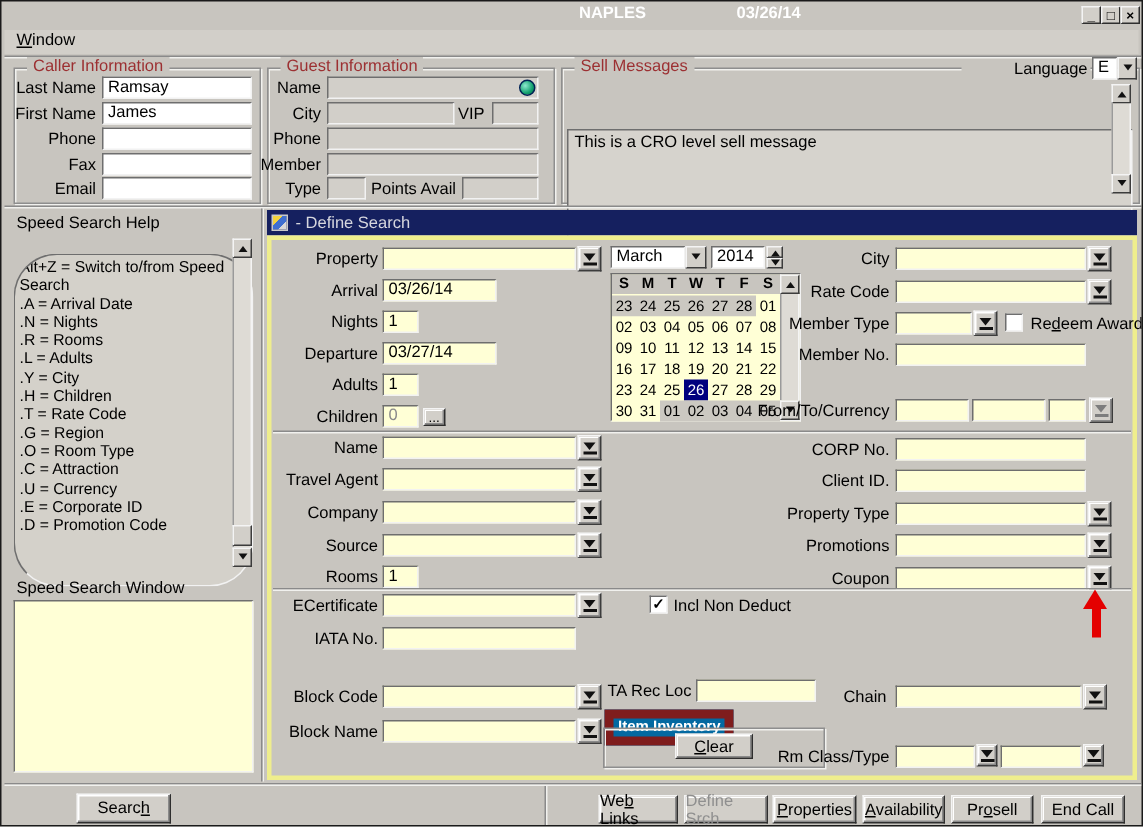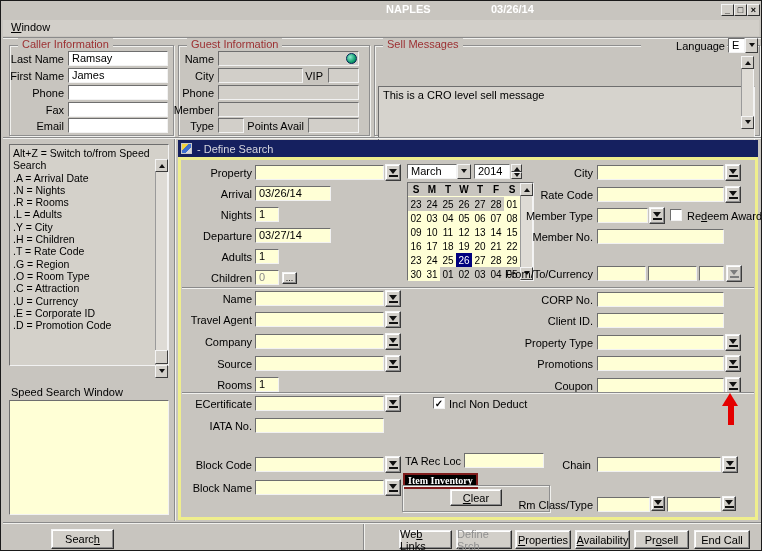--- a/index.html
+++ b/index.html
@@ -71,22 +71,22 @@
   .cal{position:absolute;left:406px;top:181px;width:127px;height:99px;box-sizing:border-box;background:#ffffd6;
        border:1px solid;border-color:#6e6e6e #f2f2f2 #f2f2f2 #6e6e6e;}
   .calgrid{position:absolute;left:0;top:0;display:grid;grid-template-columns:repeat(7,16px);grid-auto-rows:14px;}
   .cc{font-size:10px;display:flex;align-items:center;justify-content:center;background:#ffffd6;}
   .chd{font-weight:bold;background:#c8c5bf;height:13px;}
   .cother{background:#cbc8c1;}
   .csel{background:#00007e;color:#fff;}
   
   .globe{position:absolute;width:11px;height:11px;border-radius:50%;box-sizing:border-box;border:1px solid #025;
          background:radial-gradient(circle at 35% 35%,#8de9cf,#12a06e 60%,#056343);}
-  .badge{position:absolute;background:#000000;color:#fff;font-weight:bold;font-size:10px;line-height:12px;
-         padding:0 3px;border:2px solid #7f1d1d;font-family:Liberation Serif, serif;}
+  .badge{position:absolute;background:#0369a1;color:#fff;font-weight:bold;font-size:10px;line-height:12px;
+         padding:0 3px;border:6px solid #7f1d1d;}
   .arrow-head{position:absolute;width:0;height:0;border-left:8px solid transparent;border-right:8px solid transparent;
               border-bottom:13px solid #e40000;}
   .arrow-shaft{position:absolute;background:#e40000;}
   .listbox{position:absolute;box-sizing:border-box;background:#d4d1ca;border:1px solid;
            border-color:#6e6e6e #f2f2f2 #f2f2f2 #6e6e6e;font-size:10.5px;line-height:12.3px;padding:2px 3px;overflow:hidden;}
   .msgbox{position:absolute;box-sizing:border-box;background:#d6d3cd;border:1px solid;
           border-color:#6e6e6e #f2f2f2 #f2f2f2 #6e6e6e;padding:2px 4px;}
 </style>
 </head>
 <body>
@@ -153,21 +153,21 @@
     </span>
   <div class="strack" style="left:740px;top:68px;width:13px;height:47px;"></div>
   <span class="sbtn" style="left:740px;top:115px;width:13px;height:13px;">
       <i class="tdn"></i>
     </span>
 
   <div class="hsep" style="left:2px;top:136px;width:758px;"></div>
   <div class="vsep" style="left:173px;top:138px;height:382px;"></div>
 
   <span class="lbl maroon" style="left:10px;top:142px;">Speed Search Help</span>
-  <div class="listbox" style="left:8px;top:143px;width:160px;height:222px;">
+  <div class="listbox" style="left:8px;top:168px;width:160px;height:222px;border-radius:29px;">
     <div style="width:143px;">Alt+Z = Switch to/from Speed Search</div>
     <div>.A = Arrival Date</div>
     <div>.N = Nights</div>
     <div>.R = Rooms</div>
     <div>.L = Adults</div>
     <div>.Y = City</div>
     <div>.H = Children</div>
     <div>.T = Rate Code</div>
     <div>.G = Region</div>
     <div>.O = Room Type</div>

